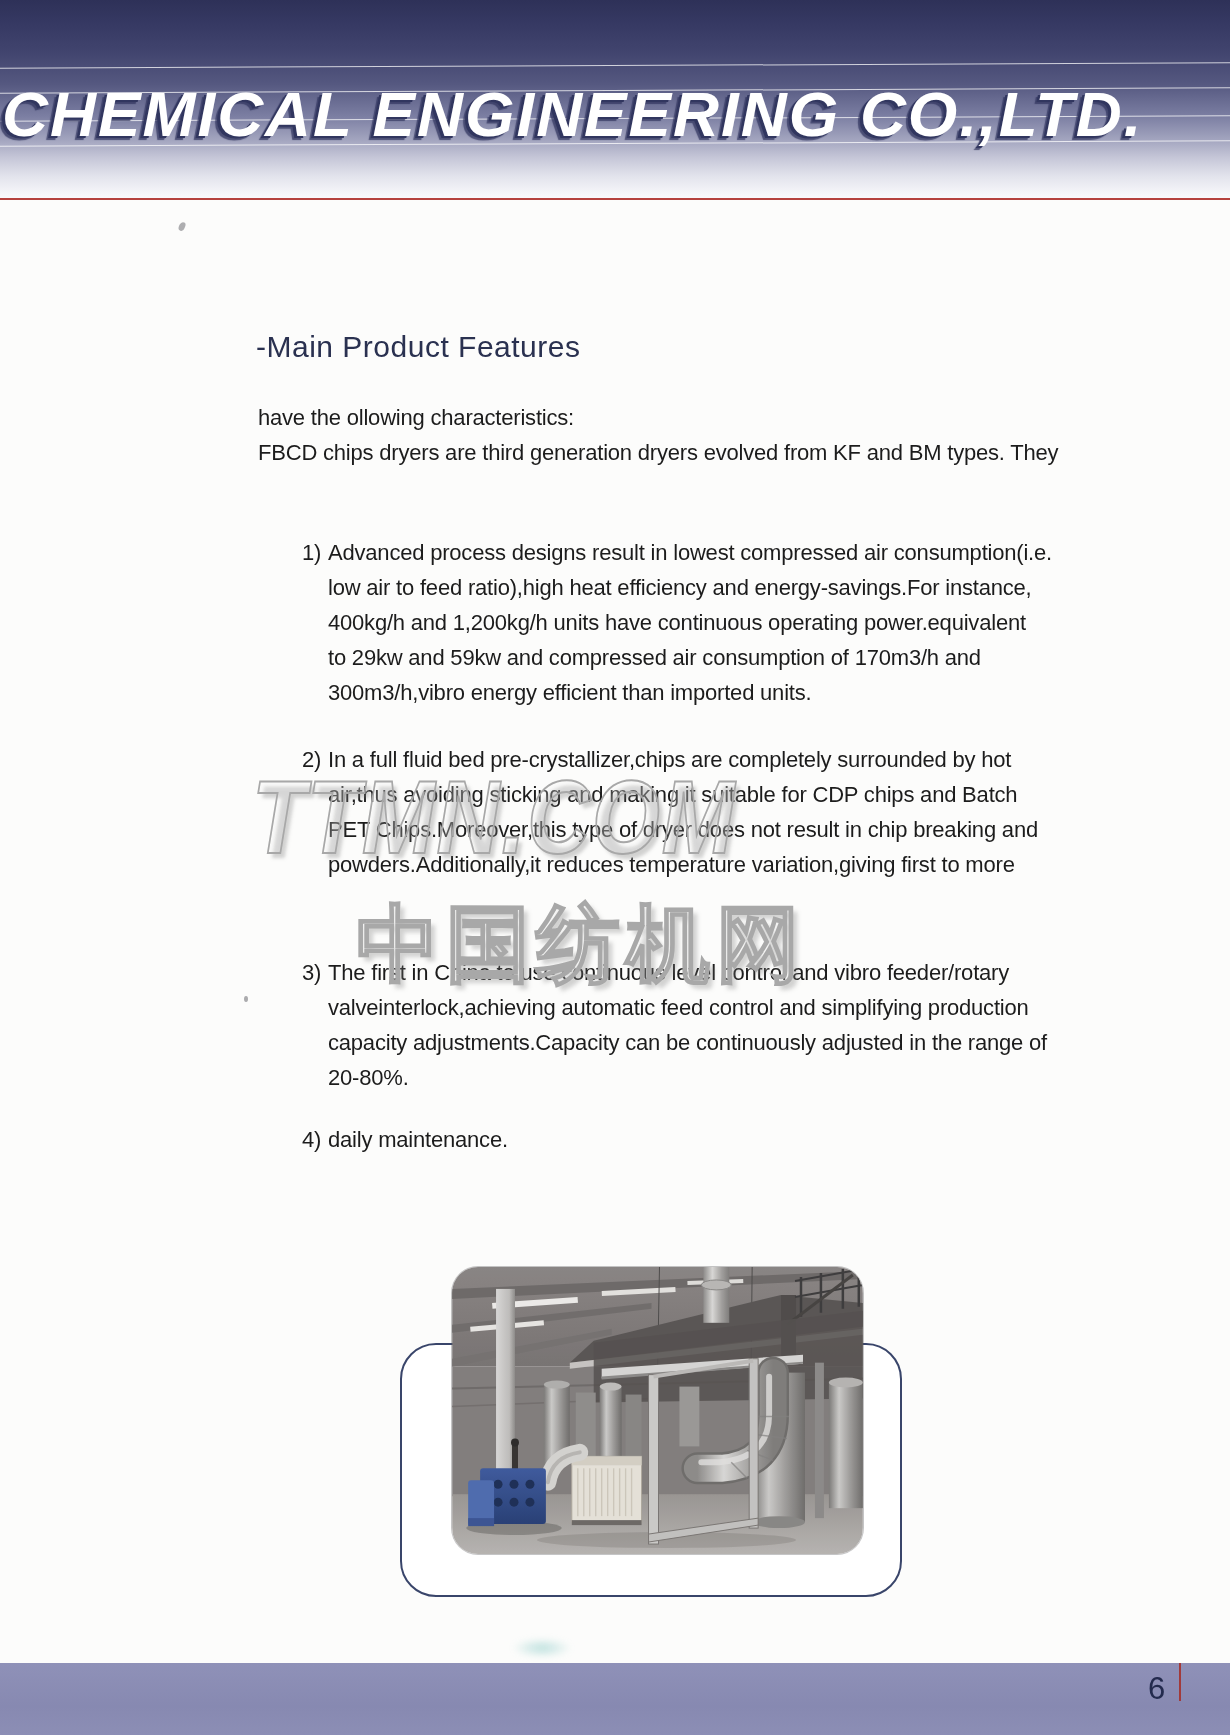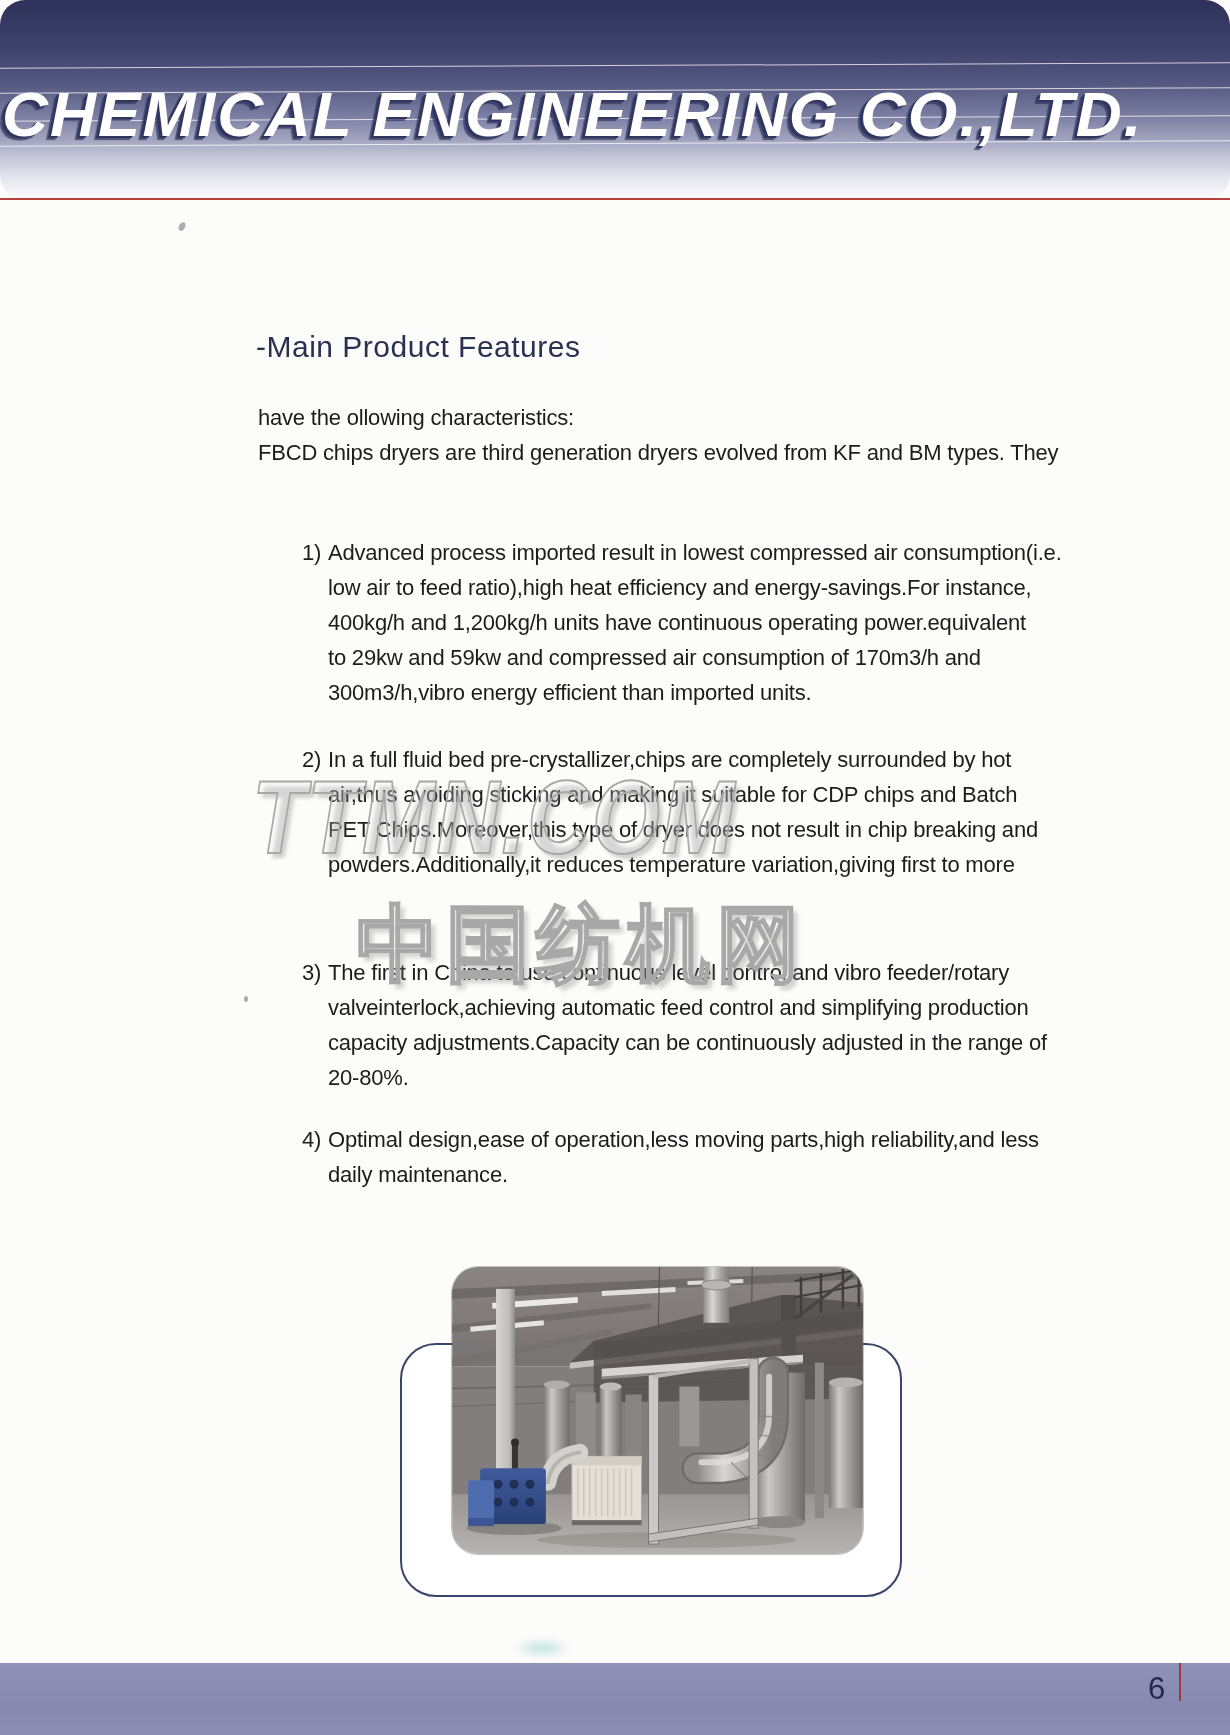--- a/index.html
+++ b/index.html
@@ -8,21 +8,20 @@
     position:relative; width:1230px; height:1735px;
     background:#fcfcfb; overflow:hidden; margin:0 auto;
   }
   
   .header-band{
     position:absolute; left:0; top:0; width:1230px; height:200px;
     background:linear-gradient(180deg,
       #2e3158 0%, #363963 12%, #41446e 26%, #555880 42%,
       #7b7ea2 58%, #a3a5bf 70%, #c6c7d8 79%, #e2e3ec 88%,
       #f4f4f8 96%, #fbfbfd 100%);
-    border-radius:25px;
   }
   .pinstripe{
     position:absolute; left:-10px; width:1260px; height:1px;
     background:rgba(255,255,255,0.75); transform:rotate(-0.25deg);
   }
   .brand-title{
     position:absolute; left:2px; top:78px; width:1230px;
     font-size:63px; font-weight:bold; font-style:italic;
     letter-spacing:2px; white-space:nowrap; color:#ffffff;
     transform:scaleX(1.01); transform-origin:left top;
@@ -122,21 +121,21 @@
   <div class="section-title">-Main Product Features</div>
 
   <div class="intro">
     <div class="bodyline">have the ollowing characteristics:</div>
     <div class="bodyline">FBCD chips dryers are third generation dryers evolved from KF and BM types. They</div>
   </div>
 
   <div class="feature f1">
     <span class="num">1)</span>
     <div class="flines">
-      <div class="bodyline">Advanced process imported result in lowest compressed air consumption(i.e.</div>
+      <div class="bodyline">Advanced process designs result in lowest compressed air consumption(i.e.</div>
       <div class="bodyline">low air to feed ratio),high heat efficiency and energy-savings.For instance,</div>
       <div class="bodyline">400kg/h and 1,200kg/h units have continuous operating power.equivalent</div>
       <div class="bodyline">to 29kw and 59kw and compressed air consumption of 170m3/h and</div>
       <div class="bodyline">300m3/h,vibro energy efficient than imported units.</div>
     </div>
   </div>
 
   <div class="feature f2">
     <span class="num">2)</span>
     <div class="flines">
@@ -153,21 +152,20 @@
       <div class="bodyline">The first in China to use continuous level control and vibro feeder/rotary</div>
       <div class="bodyline">valveinterlock,achieving automatic feed control and simplifying production</div>
       <div class="bodyline">capacity adjustments.Capacity can be continuously adjusted in the range of</div>
       <div class="bodyline">20-80%.</div>
     </div>
   </div>
 
   <div class="feature f4">
     <span class="num">4)</span>
     <div class="flines">
-      <div class="bodyline">Optimal design,ease of operation,less moving parts,high reliability,and less</div>
       <div class="bodyline">daily maintenance.</div>
     </div>
   </div>
 
   <div class="wm wm1">TTMN.COM</div>
   <div class="wm wm2">中国纺机网</div>
 
   <div class="frame-outline"></div>
 
   <div class="photo">

